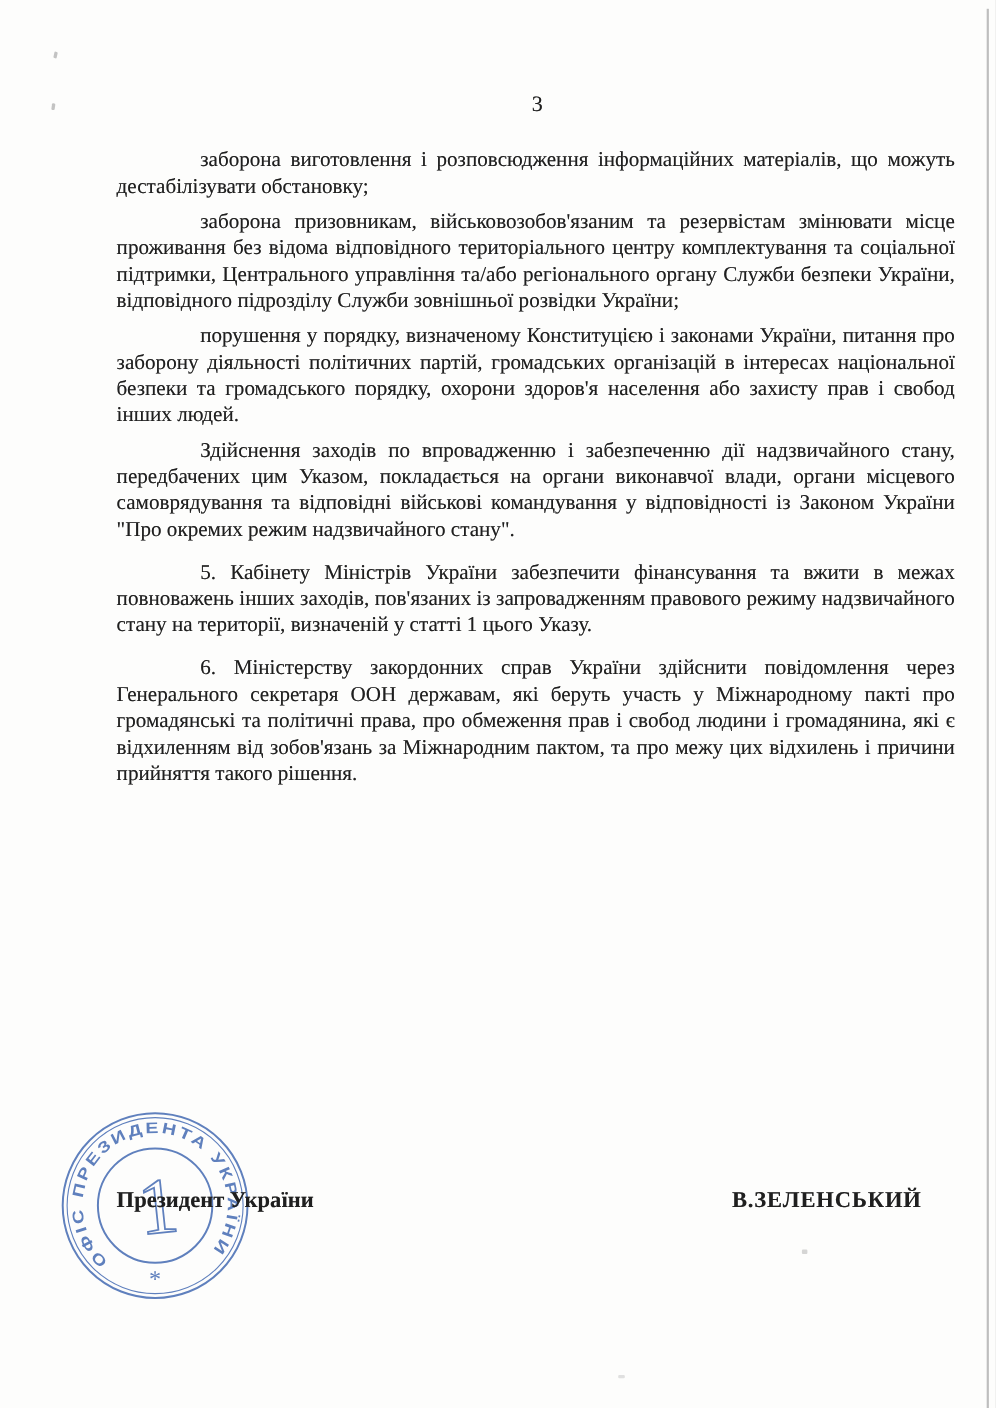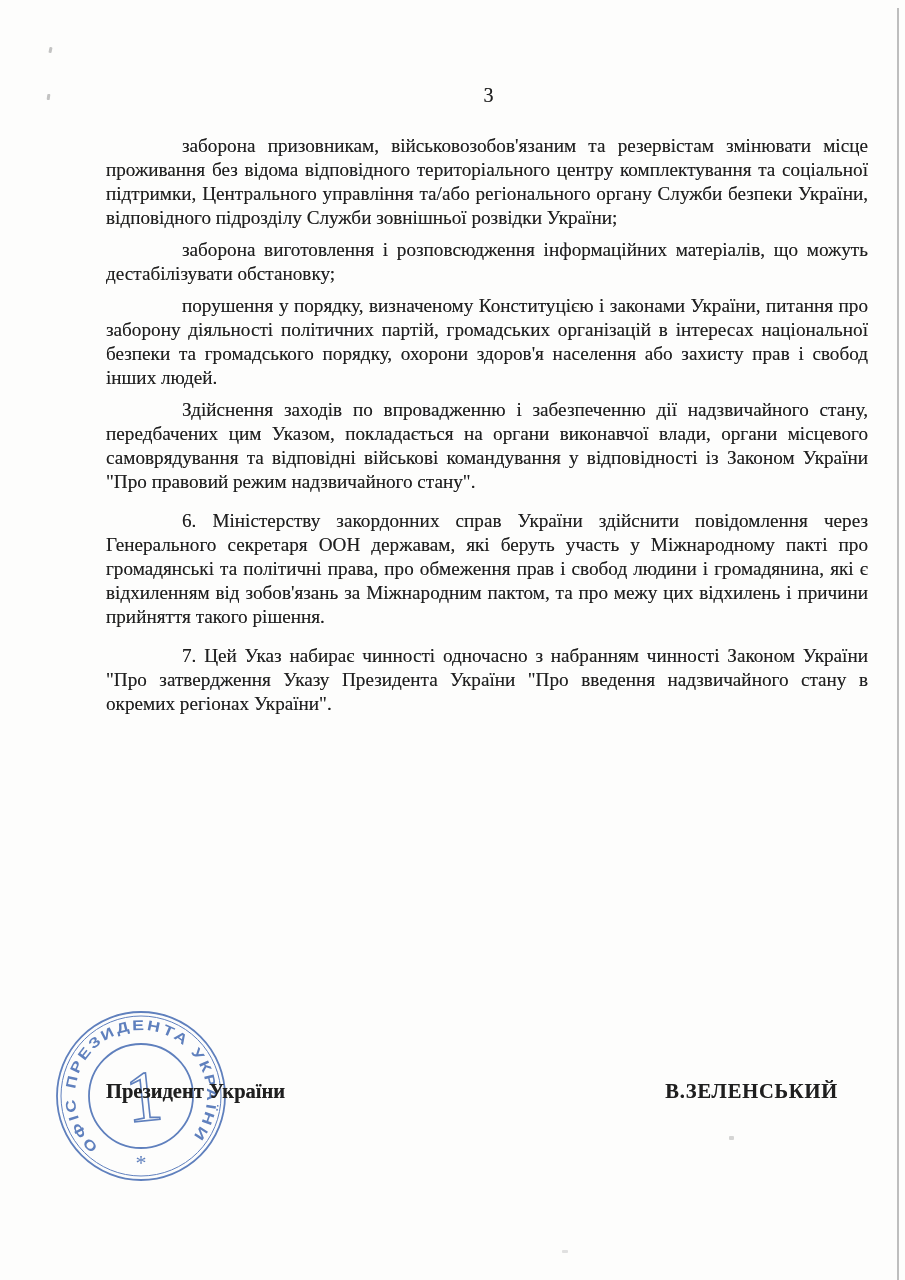--- a/index.html
+++ b/index.html
@@ -98,26 +98,26 @@
   .speck-d { left: 562px; top: 1250px; width: 6px; height: 3px; opacity: 0.25; }
 </style>
 </head>
 <body>
 
 <div class="page">
 
   <div class="page-number scan-text">3</div>
 
   <div class="content scan-text">
+    <p>заборона виготовлення і розповсюдження інформаційних матеріалів, що можуть дестабілізувати обстановку;</p>
     <p>заборона призовникам, військовозобов'язаним та резервістам змінювати місце проживання без відома відповідного територіального центру комплектування та соціальної підтримки, Центрального управління та/або регіонального органу Служби безпеки України, відповідного підрозділу Служби зовнішньої розвідки України;</p>
-    <p>заборона виготовлення і розповсюдження інформаційних матеріалів, що можуть дестабілізувати обстановку;</p>
     <p>порушення у порядку, визначеному Конституцією і законами України, питання про заборону діяльності політичних партій, громадських організацій в інтересах національної безпеки та громадського порядку, охорони здоров'я населення або захисту прав і свобод інших людей.</p>
-    <p>Здійснення заходів по впровадженню і забезпеченню дії надзвичайного стану, передбачених цим Указом, покладається на органи виконавчої влади, органи місцевого самоврядування та відповідні військові командування у відповідності із Законом України "Про правовий режим надзвичайного стану".</p>
+    <p>Здійснення заходів по впровадженню і забезпеченню дії надзвичайного стану, передбачених цим Указом, покладається на органи виконавчої влади, органи місцевого самоврядування та відповідні військові командування у відповідності із Законом України "Про окремих режим надзвичайного стану".</p>
+    <p class="spaced">5. Кабінету Міністрів України забезпечити фінансування та вжити в межах повноважень інших заходів, пов'язаних із запровадженням правового режиму надзвичайного стану на території, визначеній у статті 1 цього Указу.</p>
     <p class="spaced">6. Міністерству закордонних справ України здійснити повідомлення через Генерального секретаря ООН державам, які беруть участь у Міжнародному пакті про громадянські та політичні права, про обмеження прав і свобод людини і громадянина, які є відхиленням від зобов'язань за Міжнародним пактом, та про межу цих відхилень і причини прийняття такого рішення.</p>
-    <p class="spaced">7. Цей Указ набирає чинності одночасно з набранням чинності Законом України "Про затвердження Указу Президента України "Про введення надзвичайного стану в окремих регіонах України".</p>
   </div>
 
   <svg class="stamp" viewBox="0 0 200 176" xmlns="http://www.w3.org/2000/svg">
     <g stroke="#4a6fb5" fill="none">
       <circle cx="100" cy="88" r="84" stroke-width="1.8"></circle>
       <circle cx="100" cy="88" r="80" stroke-width="1"></circle>
       <circle cx="100" cy="88" r="52" stroke-width="1.8"></circle>
     </g>
     <defs>
       <path id="ringPath" d="M 100,154 A 66,66 0 1,1 100,22 A 66,66 0 1,1 100,154"></path>

